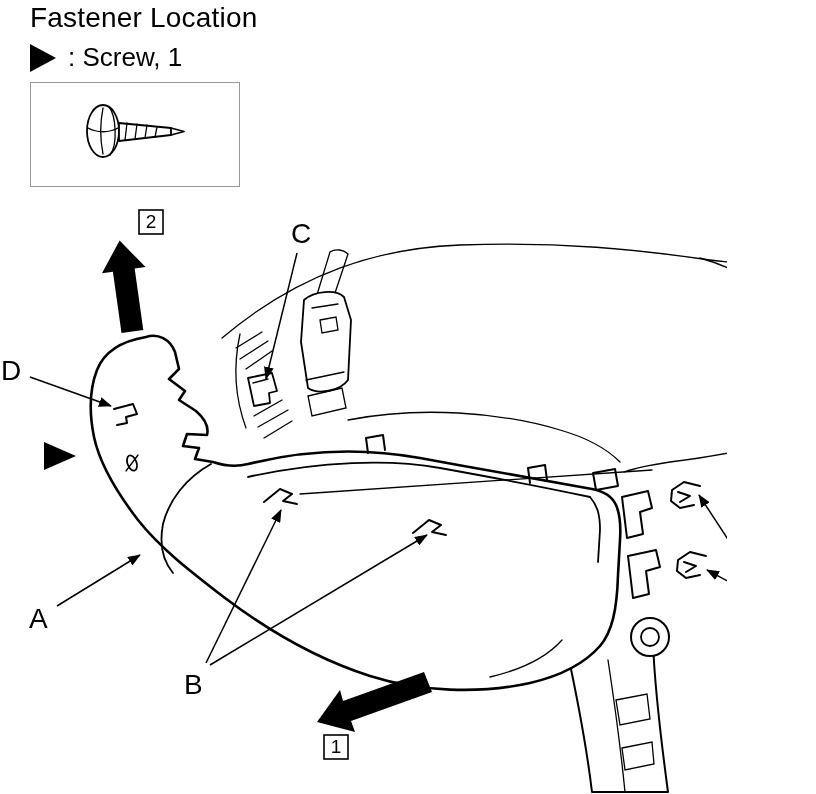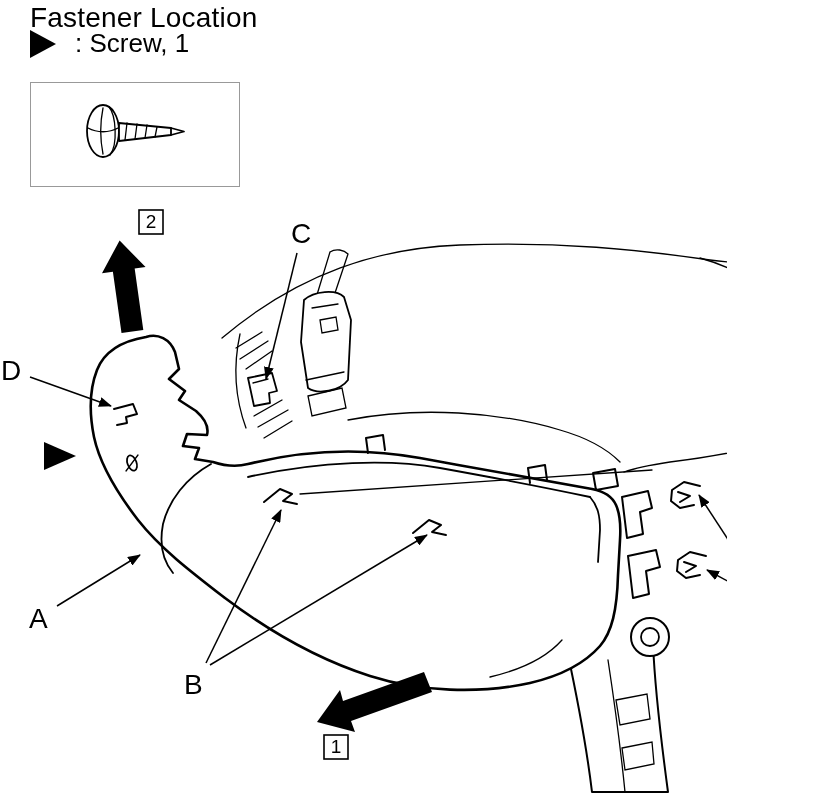--- a/index.html
+++ b/index.html
@@ -1,21 +1,21 @@
 <!DOCTYPE html>
 <html><head>
 <meta charset="utf-8">
 <style>
   html,body { margin:0; padding:0; background:#fff; }
   .page {
     position:relative; width:727px; height:794px; background:#ffffff;
     font-family:"Liberation Sans", sans-serif; color:#000; overflow:hidden;
   }
   .title { position:absolute; left:30px; top:2px; font-size:28px; letter-spacing:0.2px; }
-  .legend { position:absolute; left:30px; top:28px; display:flex; align-items:center; gap:19px; font-size:26px; }
+  .legend { position:absolute; left:30px; top:42px; display:flex; align-items:center; gap:12px; font-size:26px; }
   .tri { width:0; height:0; border-left:26px solid #000; border-top:14px solid transparent; border-bottom:14px solid transparent; }
   .legend-box { position:absolute; left:30px; top:82px; width:208px; height:103px; border:1px solid #999; background:#fff; }
   .diagram { position:absolute; left:0; top:0; }
   svg { display:block; }
   .callout { font-size:28px; fill:#000; font-family:"Liberation Sans", sans-serif; }
   .boxnum { font-size:19px; fill:#000; text-anchor:middle; font-family:"Liberation Sans", sans-serif; }
   .thin  { stroke:#000; stroke-width:1.3; fill:none; stroke-linecap:round; }
   .med   { stroke:#000; stroke-width:1.8; fill:none; stroke-linecap:round; stroke-linejoin:round; }
   .bold  { stroke:#000; stroke-width:2.6; fill:none; stroke-linejoin:round; }
   .detail{ stroke:#000; stroke-width:2;   fill:none; stroke-linecap:round; stroke-linejoin:round; }

